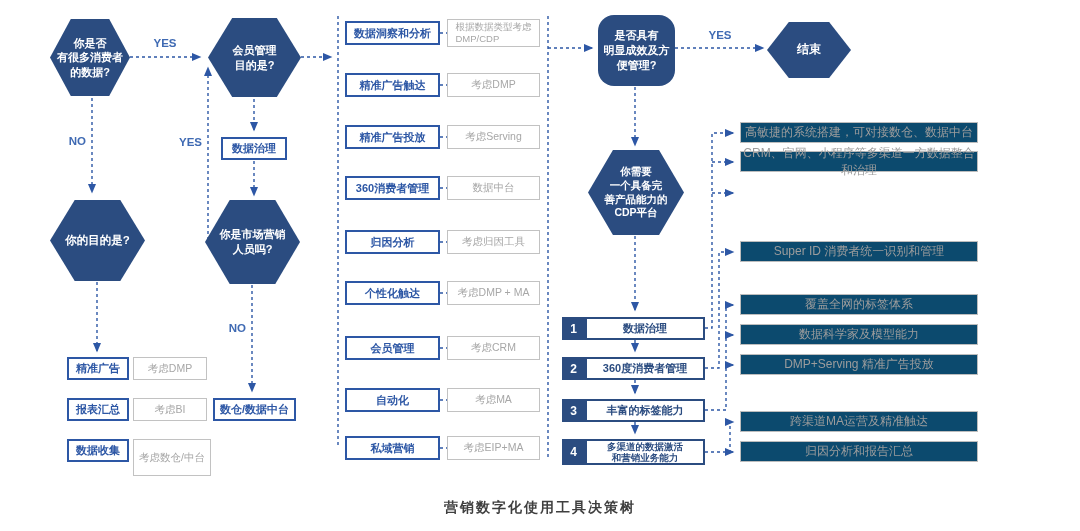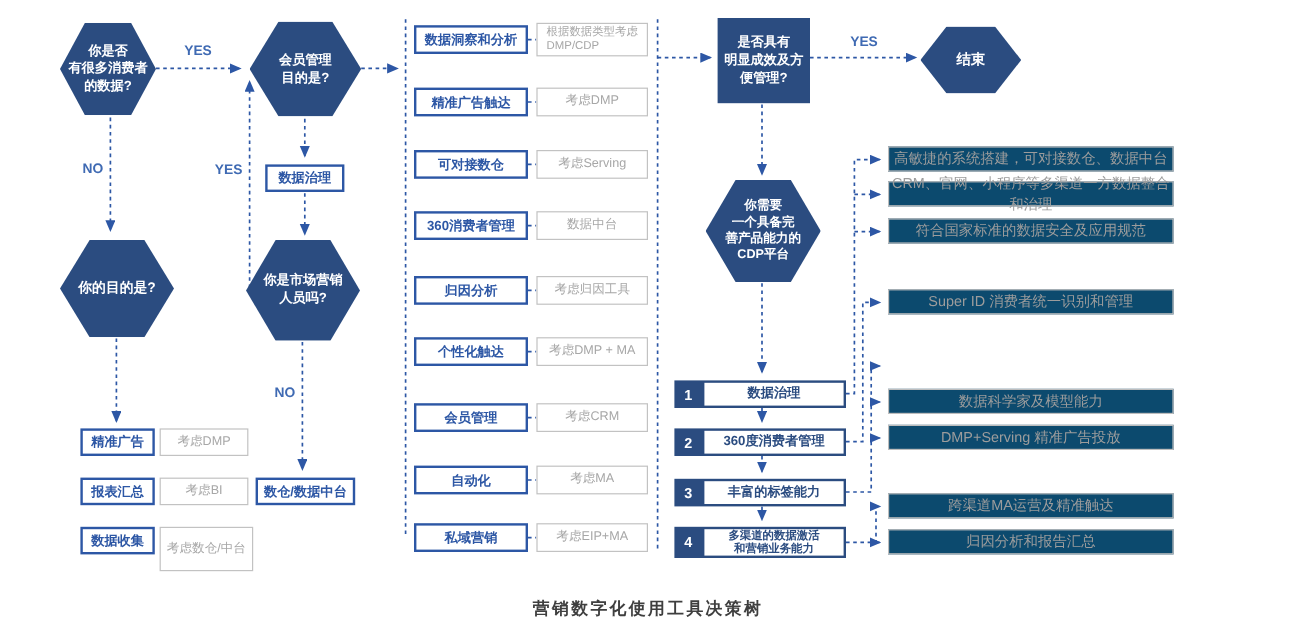--- a/index.html
+++ b/index.html
@@ -3,21 +3,21 @@
 <meta charset="utf-8">
 <style>
   html,body{margin:0;padding:0;background:#fff;}
   #canvas{position:relative;width:1080px;height:531px;background:#fff;overflow:hidden;
           font-family:"Liberation Sans",sans-serif;}
   .hex{position:absolute;background:#2b4c80;color:#fff;font-weight:bold;font-size:11px;
        line-height:1.32;display:flex;align-items:center;justify-content:center;text-align:center;
        white-space:pre-line;clip-path:polygon(26% 0,74% 0,100% 50%,74% 100%,26% 100%,0 50%);}
   .sqnode{position:absolute;background:#2b4c80;color:#fff;font-weight:bold;font-size:11px;
        line-height:1.35;display:flex;align-items:center;justify-content:center;text-align:center;
-       white-space:pre-line;}
+       white-space:pre-line;border-radius:16px;}
   .bluebox{position:absolute;background:#fff;border:2px solid #2d57a5;color:#2d57a5;
        font-weight:bold;font-size:11px;display:flex;align-items:center;justify-content:center;
        text-align:center;white-space:pre-line;box-sizing:border-box;}
   .graybox{position:absolute;background:#fff;border:1px solid #c2c2c2;color:#a7a7a7;
        font-size:10.5px;display:flex;align-items:center;justify-content:center;text-align:left;
        white-space:pre-line;box-sizing:border-box;line-height:1.25;}
   .graybox.small{font-size:9.5px;}
   .numsq{position:absolute;background:#2b4c80;color:#fff;font-weight:bold;font-size:12px;
        display:flex;align-items:center;justify-content:center;box-sizing:border-box;}
   .caplabel{position:absolute;background:#fff;border:2px solid #2b4c80;color:#2b4c80;
@@ -104,21 +104,21 @@
   <div class="graybox" style="left:133px;top:398px;width:74px;height:23px">考虑BI</div>
   <div class="bluebox" style="left:213px;top:398px;width:83px;height:23px">数仓/数据中台</div>
   <div class="bluebox" style="left:67px;top:439px;width:62px;height:23px">数据收集</div>
   <div class="graybox" style="left:133px;top:439px;width:78px;height:37px">考虑数仓/中台</div>
 
   <div class="bluebox" style="left:345px;top:21px;width:95px;height:24px">数据洞察和分析</div>
   <div class="graybox small" style="left:447px;top:19px;width:93px;height:28px">根据数据类型考虑
 DMP/CDP</div>
   <div class="bluebox" style="left:345px;top:73px;width:95px;height:24px">精准广告触达</div>
   <div class="graybox" style="left:447px;top:73px;width:93px;height:24px">考虑DMP</div>
-  <div class="bluebox" style="left:345px;top:125px;width:95px;height:24px">可对接数仓</div>
+  <div class="bluebox" style="left:345px;top:125px;width:95px;height:24px">精准广告投放</div>
   <div class="graybox" style="left:447px;top:125px;width:93px;height:24px">考虑Serving</div>
   <div class="bluebox" style="left:345px;top:176px;width:95px;height:24px">360消费者管理</div>
   <div class="graybox" style="left:447px;top:176px;width:93px;height:24px">数据中台</div>
   <div class="bluebox" style="left:345px;top:230px;width:95px;height:24px">归因分析</div>
   <div class="graybox" style="left:447px;top:230px;width:93px;height:24px">考虑归因工具</div>
   <div class="bluebox" style="left:345px;top:281px;width:95px;height:24px">个性化触达</div>
   <div class="graybox" style="left:447px;top:281px;width:93px;height:24px">考虑DMP + MA</div>
   <div class="bluebox" style="left:345px;top:336px;width:95px;height:24px">会员管理</div>
   <div class="graybox" style="left:447px;top:336px;width:93px;height:24px">考虑CRM</div>
   <div class="bluebox" style="left:345px;top:388px;width:95px;height:24px">自动化</div>
@@ -140,21 +140,21 @@
   <div class="numsq" style="left:562px;top:357px;width:23px;height:23px">2</div>
   <div class="caplabel" style="left:585px;top:357px;width:120px;height:23px">360度消费者管理</div>
   <div class="numsq" style="left:562px;top:399px;width:23px;height:23px">3</div>
   <div class="caplabel" style="left:585px;top:399px;width:120px;height:23px">丰富的标签能力</div>
   <div class="numsq" style="left:562px;top:439px;width:23px;height:26px">4</div>
   <div class="caplabel small" style="left:585px;top:439px;width:120px;height:26px">多渠道的数据激活
 和营销业务能力</div>
 
   <div class="feature" style="left:740px;top:122px;width:238px;height:21px">高敏捷的系统搭建，可对接数仓、数据中台</div>
   <div class="feature" style="left:740px;top:151px;width:238px;height:21px">CRM、官网、小程序等多渠道一方数据整合和治理</div>
-  <div class="feature" style="left:740px;top:182px;width:238px;height:21px">符合国家标准的数据安全及应用规范</div>
   <div class="feature" style="left:740px;top:241px;width:238px;height:21px">Super ID 消费者统一识别和管理</div>
+  <div class="feature" style="left:740px;top:294px;width:238px;height:21px">覆盖全网的标签体系</div>
   <div class="feature" style="left:740px;top:324px;width:238px;height:21px">数据科学家及模型能力</div>
   <div class="feature" style="left:740px;top:354px;width:238px;height:21px">DMP+Serving 精准广告投放</div>
   <div class="feature" style="left:740px;top:411px;width:238px;height:21px">跨渠道MA运营及精准触达</div>
   <div class="feature" style="left:740px;top:441px;width:238px;height:21px">归因分析和报告汇总</div>
 
   <div class="caption">营销数字化使用工具决策树</div>
 </div>
 
 </body></html>

